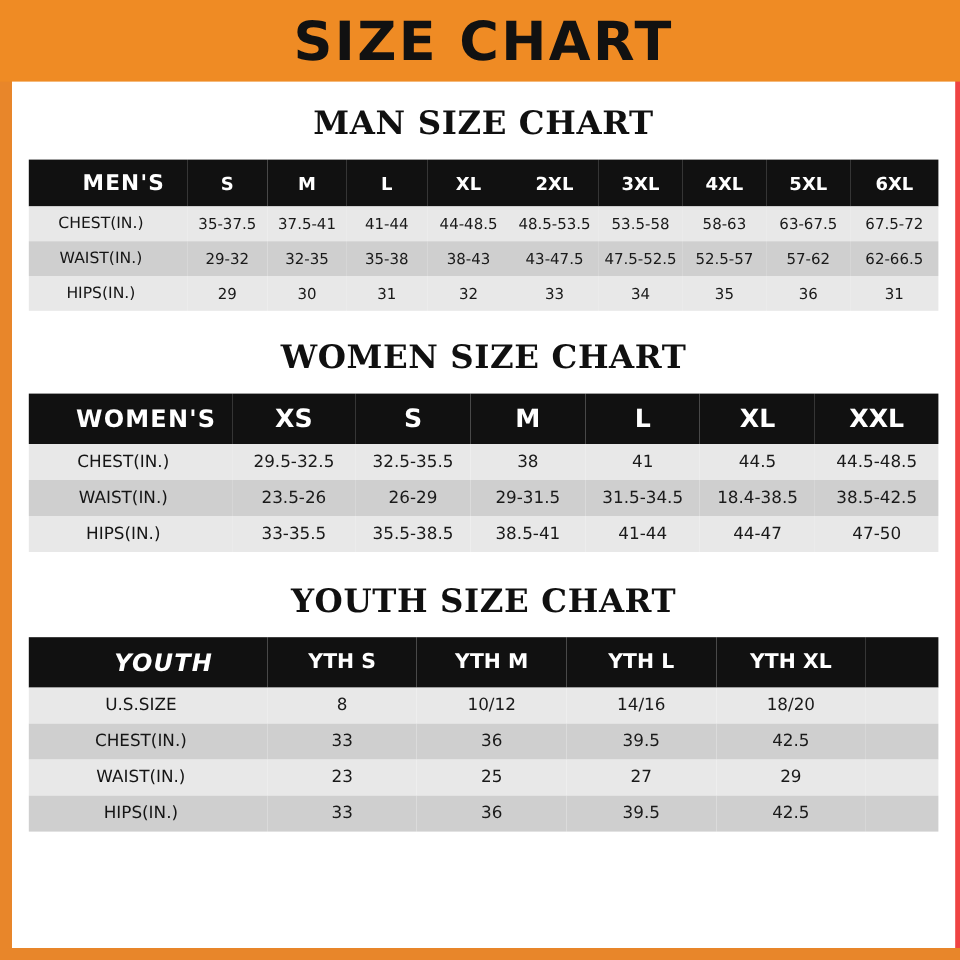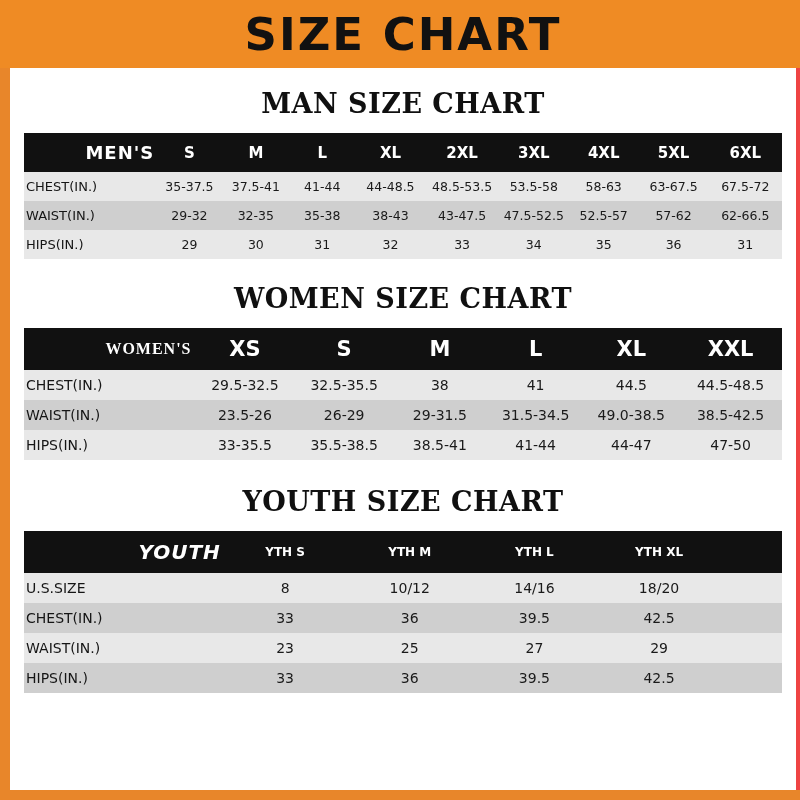--- a/index.html
+++ b/index.html
@@ -70,50 +70,50 @@
   
   table.chart thead tr {
     background: #111111;
   }
   table.chart thead th {
     color: #ffffff;
     font-weight: bold;
     padding: 9px 2px;
   }
   table.chart thead th.lead {
-    text-align: right;
+    text-align: center;
     padding-left: 28px;
     letter-spacing: 1px;
   }
   table.chart tbody td {
     color: #1a1a1a;
     padding: 7px 2px;
   }
   table.chart tbody td.lead {
-    text-align: left;
+    text-align: center;
     padding-right: 14px;
     color: #151515;
   }
   table.chart tbody tr.light { background: #e8e8e8; }
   table.chart tbody tr.dark  { background: #cfcfcf; }
 
   
   #men-table thead th { font-size: 15px; }
   #men-table thead th.lead { font-size: 18px; }
   #men-table tbody td { font-size: 12.5px; }
   #men-table tbody td.lead { font-size: 13px; }
 
   
   #women-table thead th { font-size: 21px; }
-  #women-table thead th.lead { font-size: 16px; font-family: Liberation Serif, serif; }
+  #women-table thead th.lead { font-size: 20px; }
   #women-table tbody td { font-size: 14px; }
   #women-table tbody td.lead { font-size: 14px; }
 
   
-  #youth-table thead th { font-size: 12px; }
+  #youth-table thead th { font-size: 17px; }
   #youth-table thead th.lead { font-size: 20px; font-style: italic; }
   #youth-table tbody td { font-size: 14px; }
   #youth-table tbody td.lead { font-size: 14px; }
 
   .footer-note {
     padding: 10px 16px 8px;
     text-align: center;
     color: #e0411a;
     font-family: "DejaVu Serif", serif;
     font-size: 16.5px;
@@ -215,21 +215,21 @@
           <td>41</td>
           <td>44.5</td>
           <td>44.5-48.5</td>
         </tr>
         <tr class="dark">
           <td class="lead">WAIST(IN.)</td>
           <td>23.5-26</td>
           <td>26-29</td>
           <td>29-31.5</td>
           <td>31.5-34.5</td>
-          <td>49.0-38.5</td>
+          <td>18.4-38.5</td>
           <td>38.5-42.5</td>
         </tr>
         <tr class="light">
           <td class="lead">HIPS(IN.)</td>
           <td>33-35.5</td>
           <td>35.5-38.5</td>
           <td>38.5-41</td>
           <td>41-44</td>
           <td>44-47</td>
           <td>47-50</td>

